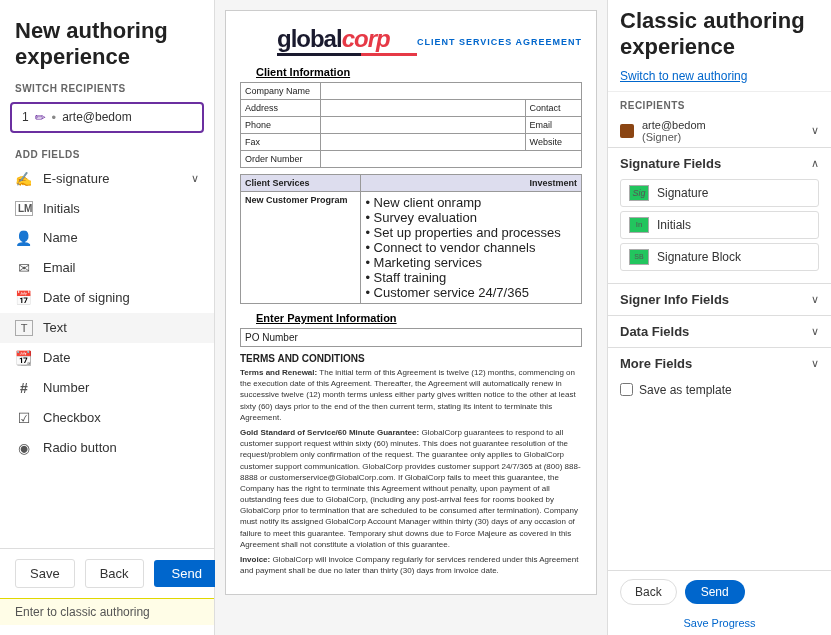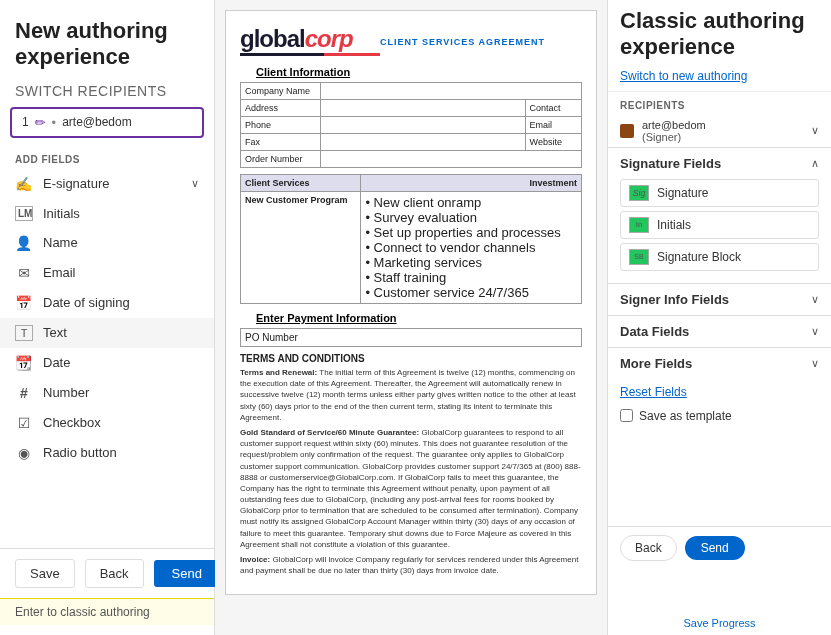--- a/index.html
+++ b/index.html
@@ -3,21 +3,21 @@
   <meta charset="utf-8">
   <style>
     * { box-sizing: border-box; margin: 0; padding: 0; }
     body { font-family: Arial, sans-serif; font-size: 13px; background: #fff; width: 831px; height: 635px; overflow: hidden; display: flex; flex-direction: column; }
 
     .main-container { display: flex; flex: 1; overflow: hidden; }
 
     
     .left-panel { width: 215px; border-right: 1px solid #ddd; display: flex; flex-direction: column; padding: 10px 0; }
     .left-panel-title { font-size: 22px; font-weight: bold; color: #222; padding: 8px 15px 4px; line-height: 1.2; }
-    .switch-recipients-label { font-size: 14px; font-weight: normal; color: #666; letter-spacing: 0.5px; padding: 8px 15px 4px; }
+    .switch-recipients-label { font-size: 10px; font-weight: bold; color: #666; letter-spacing: 0.5px; padding: 8px 15px 4px; }
     .recipient-box { border: 2px solid #6b2fa0; border-radius: 4px; margin: 4px 10px; padding: 6px 10px; display: flex; align-items: center; gap: 6px; }
     .recipient-number { color: #333; font-size: 12px; }
     .recipient-edit-icon { color: #6b2fa0; font-size: 13px; }
     .recipient-email { color: #333; font-size: 12px; }
 
     .add-fields-label { font-size: 10px; font-weight: bold; color: #666; letter-spacing: 0.5px; padding: 12px 15px 4px; }
 
     .field-item { display: flex; align-items: center; padding: 7px 15px; cursor: pointer; gap: 10px; }
     .field-icon { width: 18px; text-align: center; color: #555; font-size: 14px; }
     .field-label { flex: 1; color: #333; font-size: 13px; }
@@ -29,21 +29,21 @@
     .btn-save { background: #fff; border: 1px solid #ddd; padding: 6px 14px; border-radius: 3px; cursor: pointer; font-size: 13px; color: #333; }
     .btn-back { background: #fff; border: 1px solid #ddd; padding: 6px 14px; border-radius: 3px; cursor: pointer; font-size: 13px; color: #333; }
     .btn-send { background: #0066cc; color: #fff; border: none; padding: 6px 18px; border-radius: 3px; cursor: pointer; font-size: 13px; margin-left: auto; }
 
     .switch-classic { background: #fffde7; border-top: 1px solid #e0d800; padding: 6px 15px; font-size: 12px; color: #555; cursor: pointer; }
 
     
     .center-panel { flex: 1; overflow-y: auto; padding: 10px; background: #f5f5f5; }
     .doc-container { background: #fff; border: 1px solid #ccc; max-width: 420px; margin: 0 auto; padding: 14px; font-size: 10px; color: #222; }
 
-    .logo-row { display: flex; align-items: center; justify-content: flex-start; margin-bottom: 0; }
+    .logo-row { display: flex; align-items: center; justify-content: flex-end; margin-bottom: 0; }
     .logo-underline { width: 140px; height: 3px; background: linear-gradient(to right, #1a1a2e 60%, #e63946 60%); margin-bottom: 2px; }
     .agreement-title { font-size: 9px; color: #0066cc; font-weight: bold; letter-spacing: 1px; }
 
     .section-title { font-size: 11px; font-weight: bold; color: #000; text-decoration: underline; margin: 8px 16px 4px; }
 
     .info-table { width: 100%; border-collapse: collapse; margin-bottom: 6px; }
     .info-table td { border: 1px solid #999; padding: 3px 4px; font-size: 9px; }
     .info-table .label-cell { width: 80px; background: #fff; }
 
     .services-table { width: 100%; border-collapse: collapse; margin-bottom: 6px; }
@@ -80,21 +80,21 @@
     .sig-field-label { font-size: 12px; color: #333; }
 
     .reset-fields { color: #0066cc; font-size: 12px; text-decoration: underline; padding: 6px 12px; cursor: pointer; display: block; }
     .save-template-row { display: flex; align-items: center; gap: 6px; padding: 4px 12px 8px; }
     .save-template-checkbox { width: 13px; height: 13px; }
     .save-template-label { font-size: 12px; color: #333; }
 
     .right-bottom-bar { border-top: 1px solid #ddd; padding: 8px 12px; display: flex; align-items: center; gap: 8px; margin-top: auto; }
     .btn-back-right { background: #fff; border: 1px solid #ddd; padding: 5px 14px; border-radius: 20px; cursor: pointer; font-size: 12px; color: #333; }
     .btn-send-right { background: #0066cc; color: #fff; border: none; padding: 5px 16px; border-radius: 20px; cursor: pointer; font-size: 12px; }
-    .save-progress { color: #0066cc; font-size: 11px; text-align: center; padding: 4px 12px 6px; cursor: pointer; margin-top: 44px; }
+    .save-progress { color: #0066cc; font-size: 11px; text-align: center; padding: 4px 12px 6px; cursor: pointer; }
   </style>
 </head>
 <body>
 
 <div class="main-container">
 
   <div class="left-panel">
     <div class="left-panel-title">New authoring experience</div>
     <div class="switch-recipients-label">SWITCH RECIPIENTS</div>
 
@@ -297,21 +297,20 @@
     <div class="section-header">
       <span class="section-header-title">Data Fields</span>
       <span class="section-chevron">∨</span>
     </div>
 
     <div class="section-header">
       <span class="section-header-title">More Fields</span>
       <span class="section-chevron">∨</span>
     </div>
 
-    <span class="reset-fields">Reset Fields</span>
 
     <div class="save-template-row">
       <input type="checkbox" class="save-template-checkbox" style="">
       <label class="save-template-label">Save as template</label>
     </div>
 
     <div class="right-bottom-bar">
       <button class="btn-back-right">Back</button>
       <button class="btn-send-right">Send</button>
     </div>

